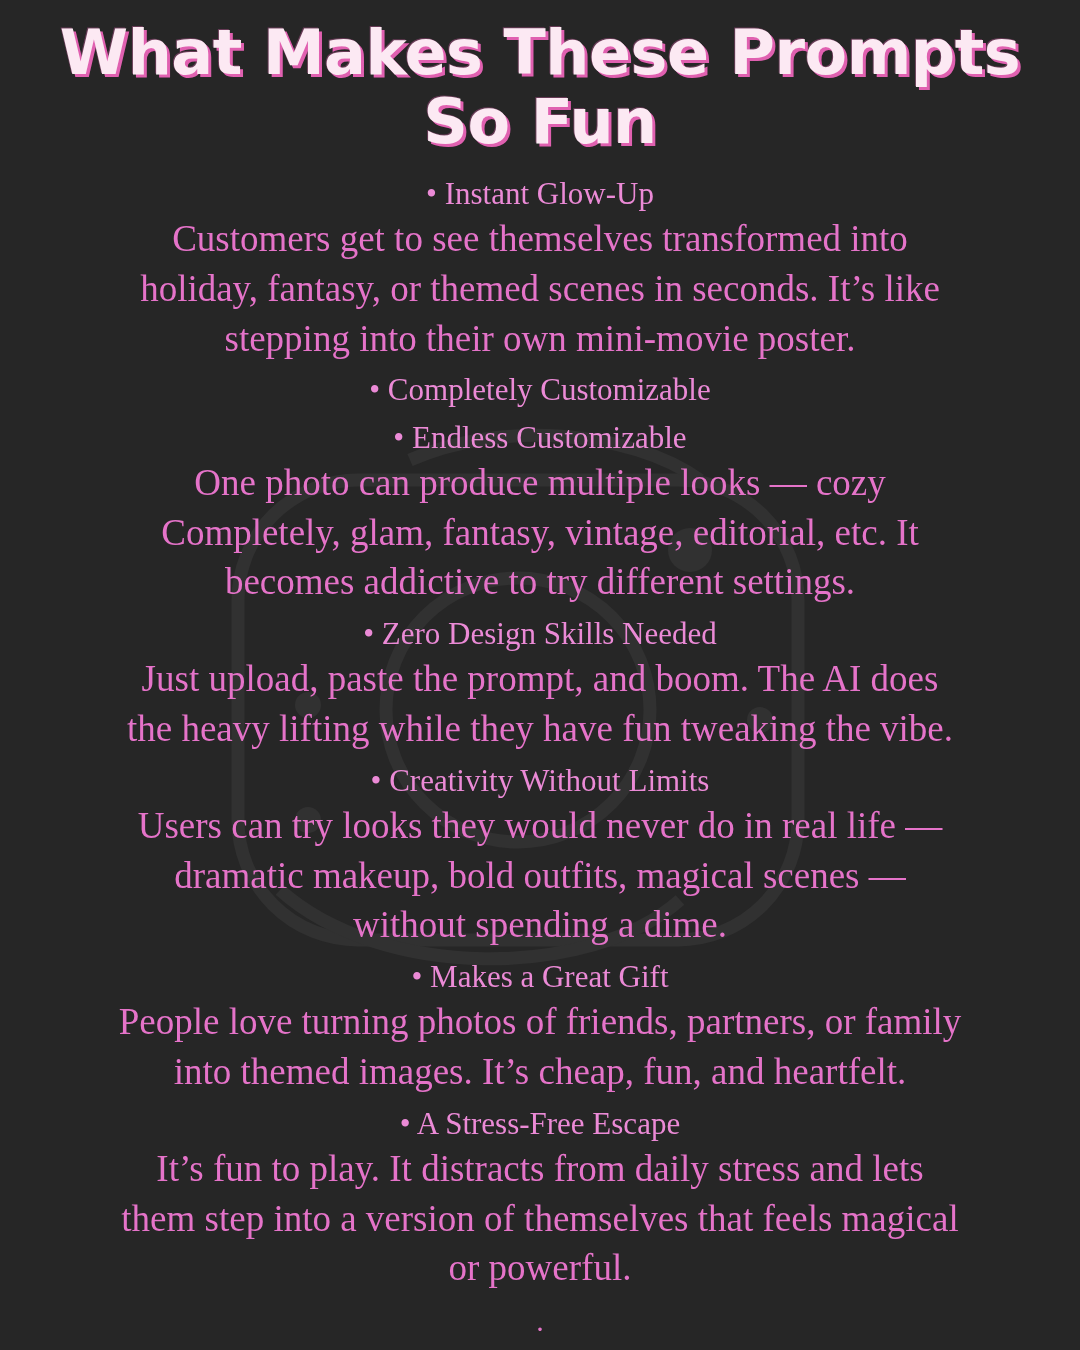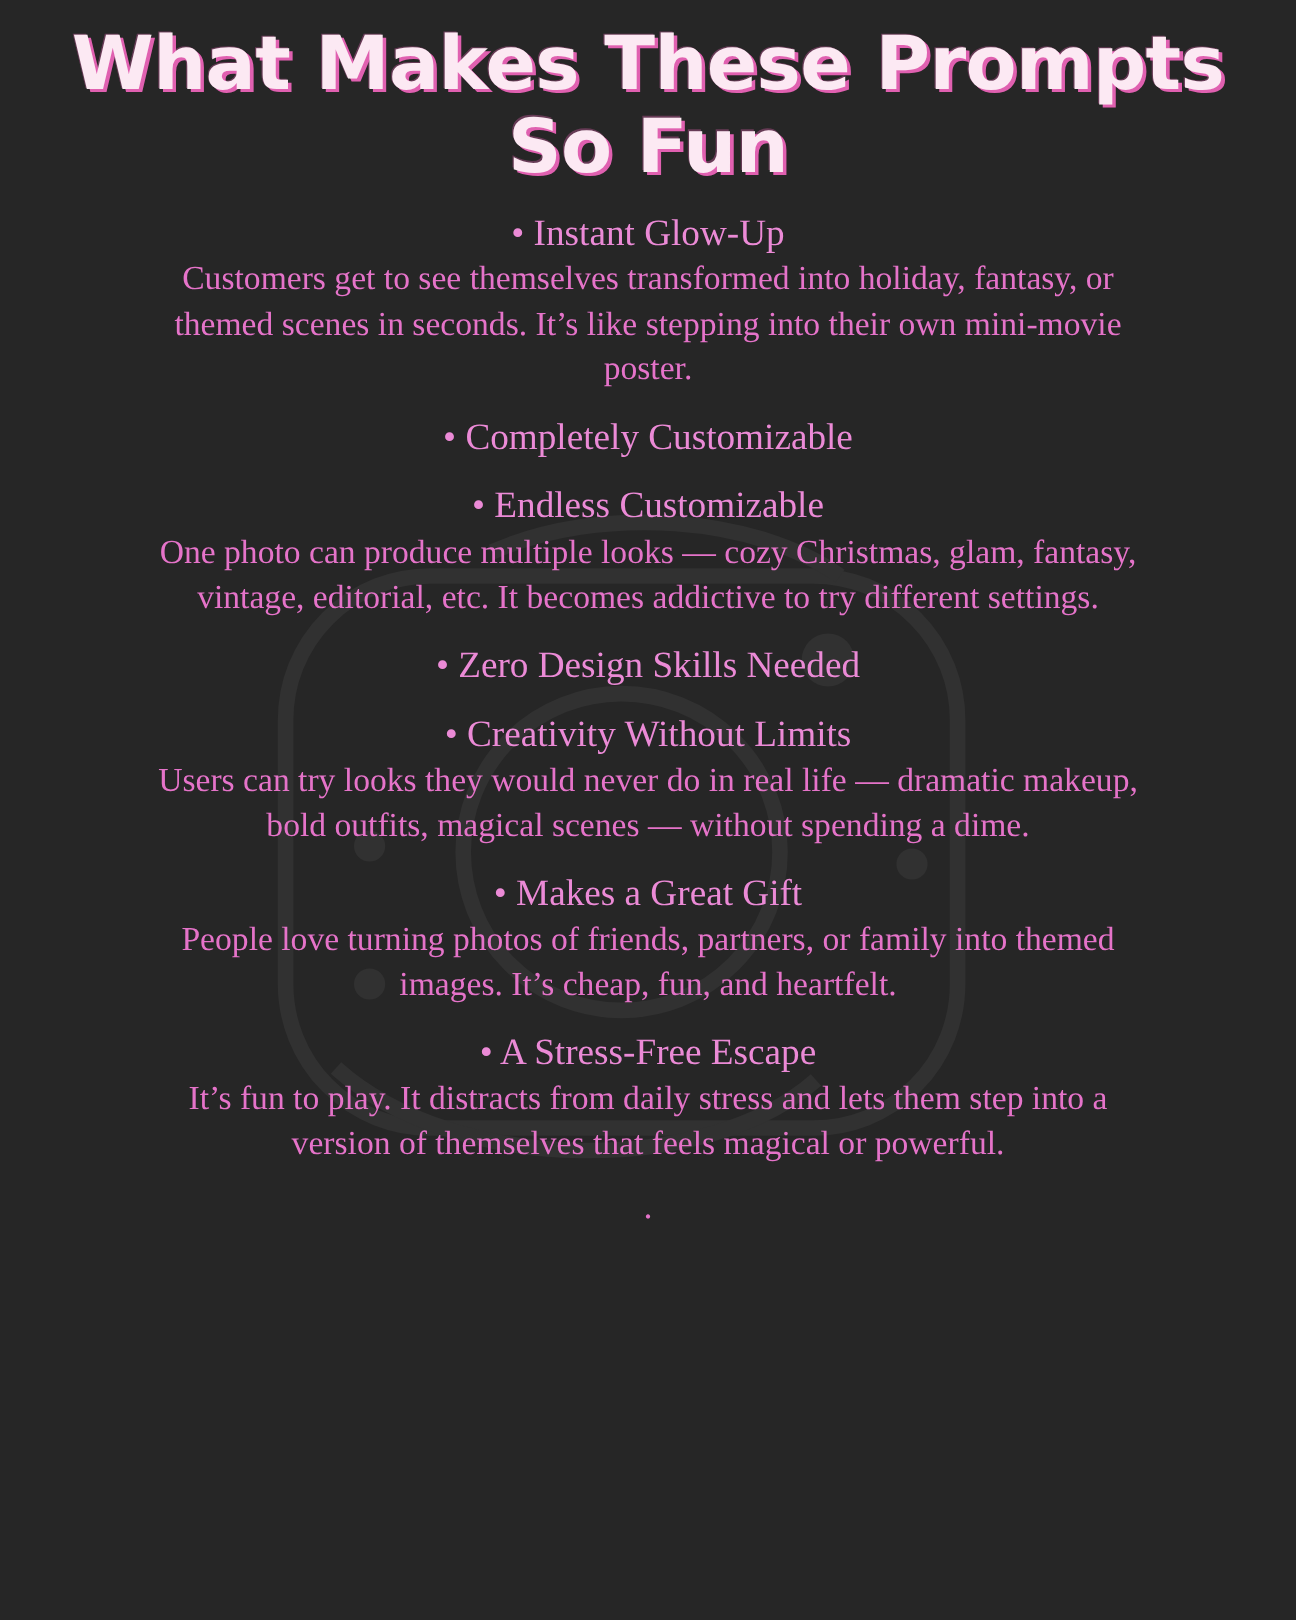--- a/index.html
+++ b/index.html
@@ -52,34 +52,34 @@
   .body-block {
     margin-top: 16px;
     text-align: center;
     color: #e97fd0;
     font-size: 31.5px;
     line-height: 1.32;
     padding: 0 82px;
   }
 
   .section {
-    margin: 16px;
+    margin: 6px;
   }
   .bullet-head {
     display: block;
     text-align: center;
     color: #eb8ad6;
     font-size: 31px;
     line-height: 1.34;
   }
   .desc {
     display: block;
     text-align: center;
     color: #e573c9;
-    font-size: 28px;
+    font-size: 37px;
     line-height: 1.34;
   }
   .trailing-dot {
     display: block;
     text-align: center;
     color: #e573c9;
     font-size: 30px;
     line-height: 1.2;
     margin-top: 10px;
   }
@@ -110,26 +110,27 @@
       <span class="bullet-head">• Instant Glow-Up</span>
       <span class="desc">Customers get to see themselves transformed into holiday, fantasy, or themed scenes in seconds. It’s like stepping into their own mini-movie poster.</span>
     </div>
 
     <div class="section">
       <span class="bullet-head">• Completely Customizable</span>
     </div>
 
     <div class="section">
       <span class="bullet-head">• Endless Customizable</span>
-      <span class="desc">One photo can produce multiple looks — cozy Christmas, glam, fantasy, vintage, editorial, etc. It becomes addictive to try different settings.</span>
+      <span class="desc">One photo can produce multiple looks — cozy Completely, glam, fantasy, vintage, editorial, etc. It becomes addictive to try different settings.</span>
     </div>
 
 
     <div class="section">
       <span class="bullet-head">• Zero Design Skills Needed</span>
+      <span class="desc">Just upload, paste the prompt, and boom. The AI does the heavy lifting while they have fun tweaking the vibe.</span>
     </div>
 
     <div class="section">
       <span class="bullet-head">• Creativity Without Limits</span>
       <span class="desc">Users can try looks they would never do in real life — dramatic makeup, bold outfits, magical scenes — without spending a dime.</span>
     </div>
 
     <div class="section">
       <span class="bullet-head">• Makes a Great Gift</span>
       <span class="desc">People love turning photos of friends, partners, or family into themed images. It’s cheap, fun, and heartfelt.</span>

